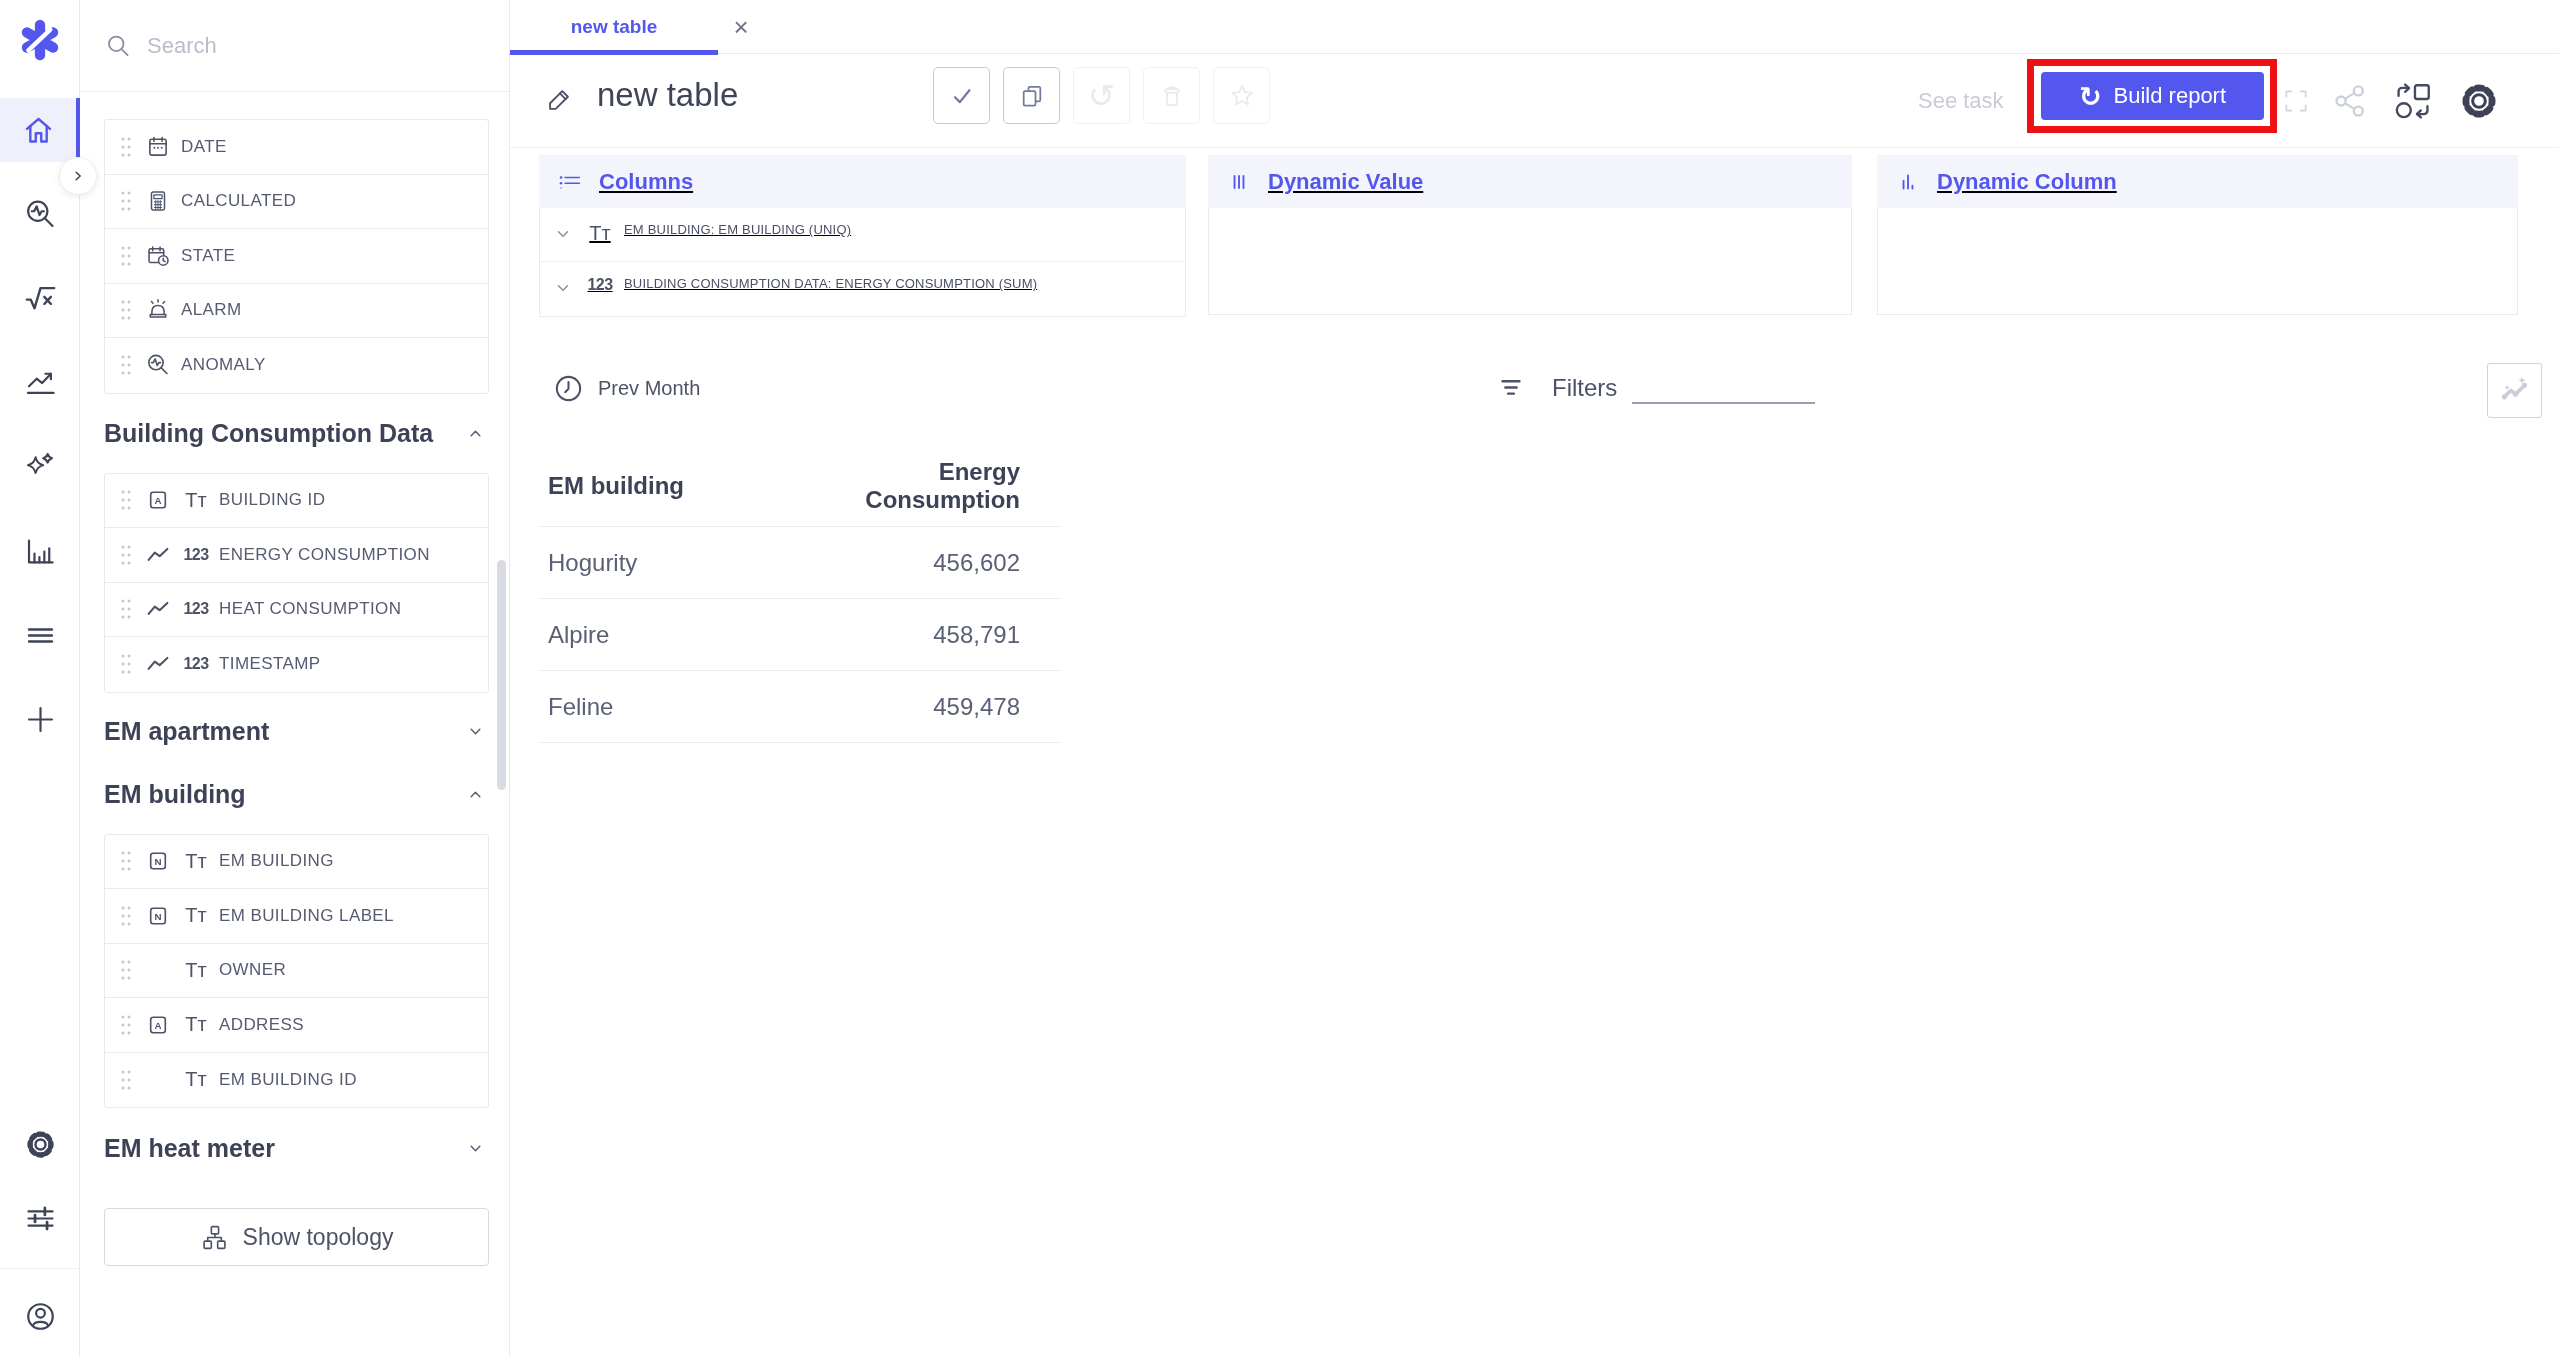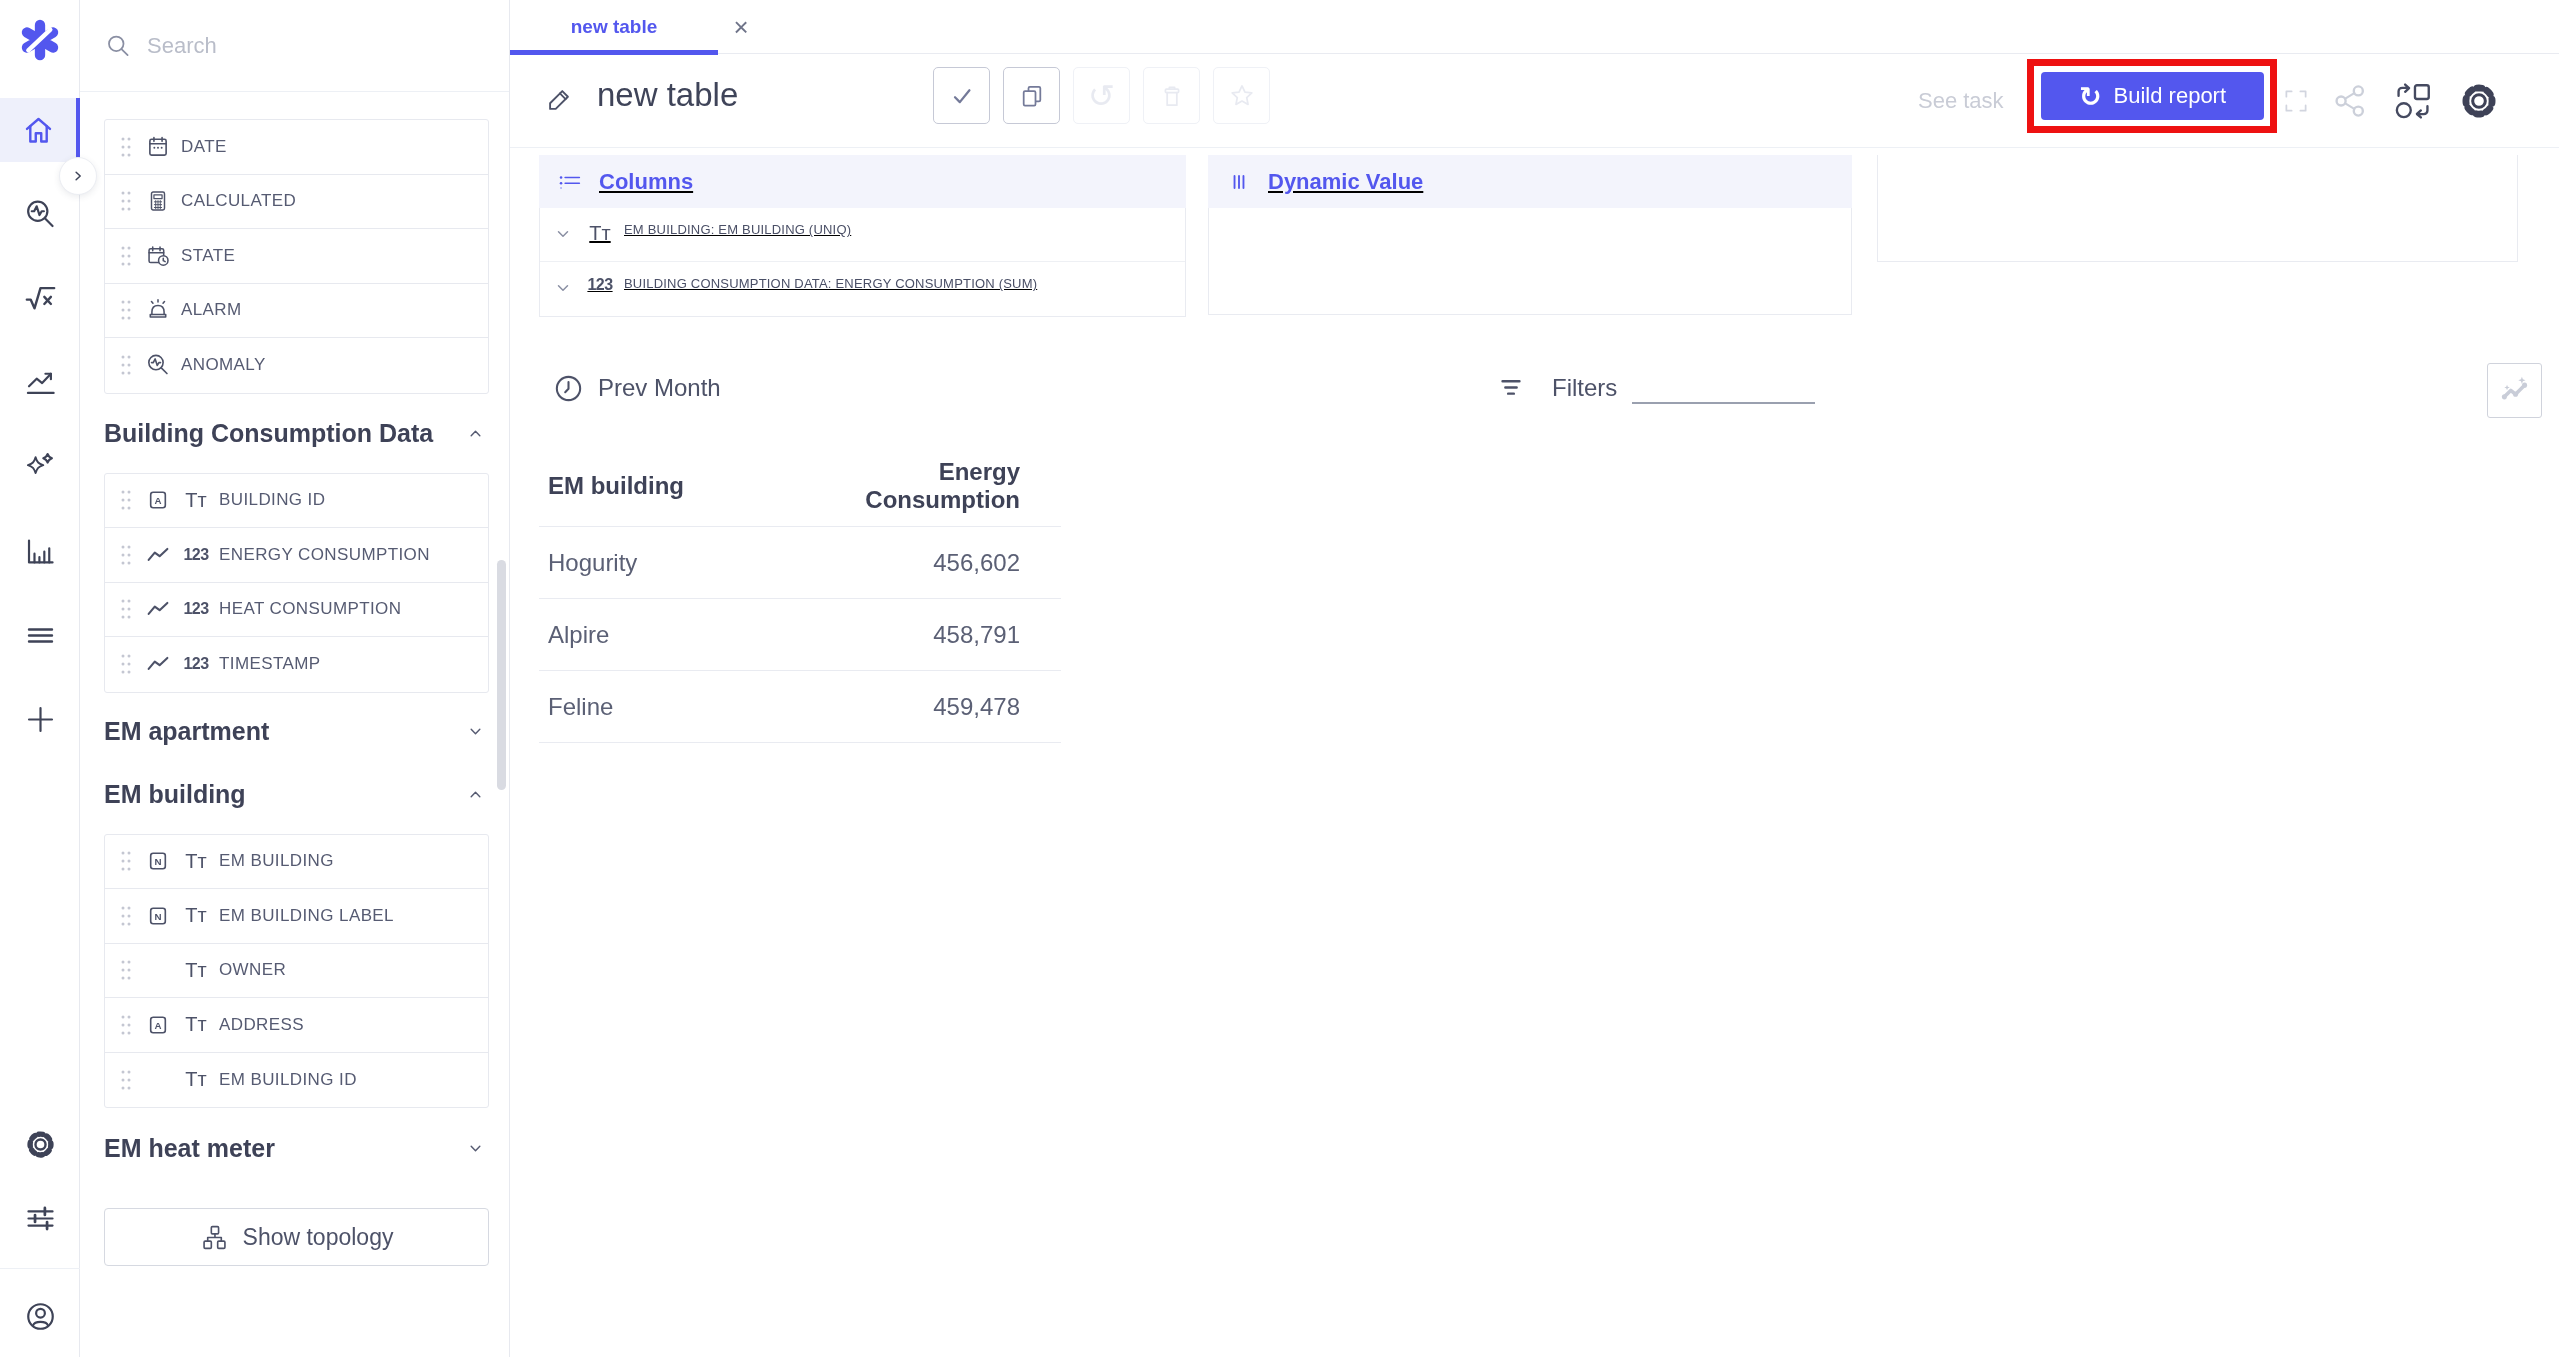--- a/index.html
+++ b/index.html
@@ -79,21 +79,21 @@
   #panel-columns{left:29px;width:647px;}
   #panel-dv{left:698px;width:644px;}
   #panel-dc{left:1367px;width:641px;}
   #panel-dv .panel-body,#panel-dc .panel-body{height:107px;}
   .col-item{display:flex;align-items:flex-start;min-height:54px;padding:13px 14px 13px 10px;border-bottom:1px solid #eef0f4;gap:6px;cursor:pointer;}
   .col-item:last-child{border-bottom:none;}
   .col-chevron{color:#8a8fa3;width:26px;flex:none;margin-top:1px;}
   .col-type{width:36px;flex:none;display:flex;justify-content:center;color:var(--txt-mid);margin-top:1px;}
   .col-text{font-size:13px;color:#4a4f66;line-height:1.45;max-width:500px;letter-spacing:.2px;}
 
-  #period{position:absolute;left:42px;top:366px;height:44px;display:flex;align-items:center;gap:13px;color:var(--txt-mid);font-size:24px;cursor:pointer;}
+  #period{position:absolute;left:42px;top:366px;height:44px;display:flex;align-items:center;gap:13px;color:var(--txt-mid);font-size:20px;cursor:pointer;}
   #filters{position:absolute;left:983px;top:366px;height:44px;display:flex;align-items:center;gap:23px;color:var(--txt-mid);font-size:24px;cursor:pointer;}
   #filter-line{position:absolute;left:1122px;top:370px;width:183px;height:34px;border-bottom:2px solid #9aa0af;cursor:text;}
   #insight-box{position:absolute;left:1977px;top:363px;width:55px;height:55px;border:1px solid #d0d3dc;border-radius:3px;display:flex;align-items:center;justify-content:center;color:#c9cdd8;cursor:pointer;}
 
   #report-table{position:absolute;left:29px;top:446px;width:522px;}
   .rt-head{display:flex;height:81px;align-items:center;border-bottom:1px solid #e9ebf1;font-weight:700;font-size:24px;color:var(--txt-dark);}
   .rt-row{display:flex;height:72px;align-items:center;border-bottom:1px solid #e9ebf1;font-size:24px;color:#5b6075;}
   .c1{flex:1;padding-left:9px;}
   .c2{width:230px;text-align:right;padding-right:41px;}
 </style>
@@ -788,20 +788,28 @@
           <svg viewBox="0 0 32 32" fill="none" stroke="currentColor" stroke-width="2.3" stroke-linecap="round" stroke-linejoin="round" width="26" height="26">
             <path d="M10.5 8.5 V23.5 M16 8.5 V23.5 M21.5 8.5 V23.5"></path>
           </svg>
         </span>
       <span>Dynamic Value</span>
     </div>
     <div class="panel-body"></div>
   </div>
 
   <div class="panel" id="panel-dc">
+    <div class="panel-head">
+      <span class="icon">
+          <svg viewBox="0 0 32 32" fill="none" stroke="currentColor" stroke-width="2.3" stroke-linecap="round" stroke-linejoin="round" width="26" height="26">
+            <path d="M10.5 14.5 V24 M16 8 V24 M21.5 20.5 V24"></path>
+          </svg>
+        </span>
+      <span>Dynamic Column</span>
+    </div>
     <div class="panel-body"></div>
   </div>
 
   <div id="period">
     <span class="icon">
         <svg viewBox="0 0 32 32" fill="none" stroke="currentColor" stroke-width="2" stroke-linecap="round" stroke-linejoin="round" width="33" height="33">
           <circle cx="16" cy="16" r="11.3"></circle>
           <path d="M16 9.8 V16.3 L12.8 19.6"></path>
         </svg>
       </span>

